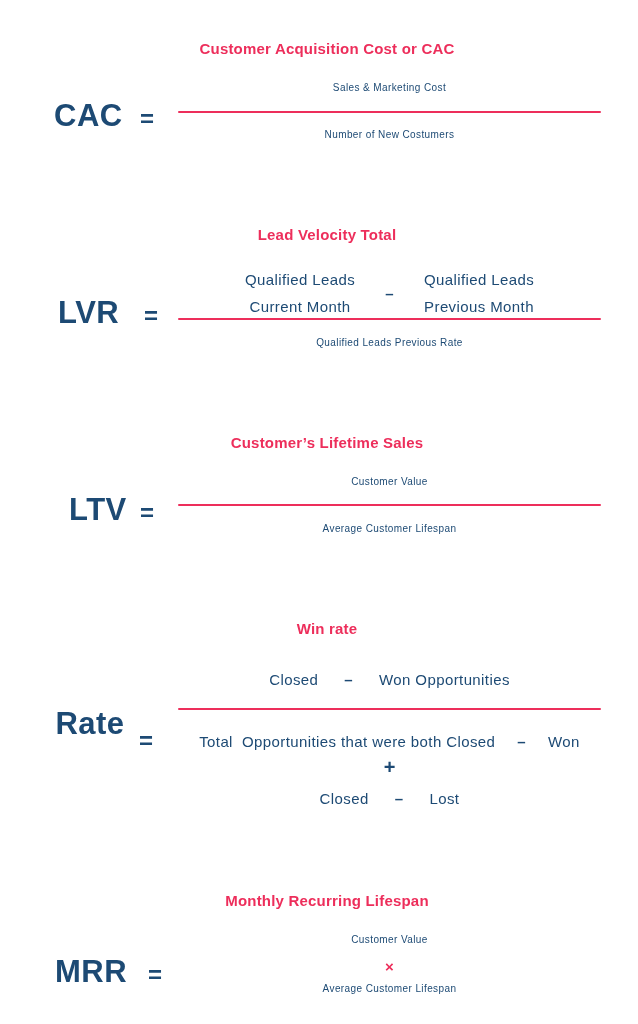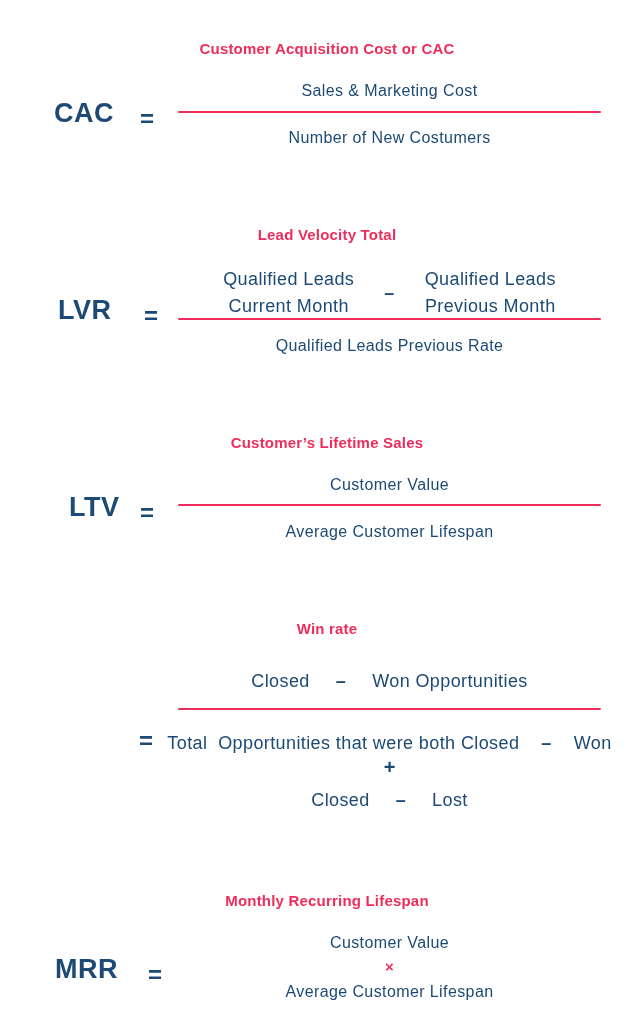--- a/index.html
+++ b/index.html
@@ -19,46 +19,46 @@
     text-align:center;
     color:var(--pink);
     font-weight:700;
     font-size:15px;
     letter-spacing:.2px;
   }
   .fx-text{
     position:absolute;left:170px;width:423px;
     text-align:center;
     color:var(--navy);
-    font-size:16px;
+    font-size:10px;
     letter-spacing:.4px;
     white-space:pre;
   }
   .fx-line{
     position:absolute;left:170px;width:423px;height:2px;
     background:var(--pink);
     border-radius:1px;
   }
   .fx-row{
     position:absolute;left:170px;width:423px;
     display:flex;justify-content:center;align-items:center;
     color:var(--navy);
-    font-size:18px;
+    font-size:15px;
     letter-spacing:.4px;
   }
   .stack{
     display:flex;flex-direction:column;
     text-align:center;
     line-height:23px;
   }
   .op{font-weight:700;}
   .metric-label{
     position:absolute;
     color:var(--navy);
-    font-size:27px;
+    font-size:31px;
     font-weight:600;
     letter-spacing:.5px;
     line-height:1;
   }
   .metric-label.two-line{
     width:104px;left:30px;
     text-align:center;
     line-height:47px;
   }
   .equals{
@@ -138,20 +138,21 @@
       <span class="op">–</span>
       <span>Won</span>
     </div>
     <div class="plus" style="top:748px">+</div>
     <div class="fx-row" style="top:780px;gap:22px">
       <span>Closed</span>
       <span class="op">–</span>
       <span>Lost</span>
     </div>
     <div class="metric-label two-line" style="top:690px">
+      <div>Rate</div>
     </div>
     <div class="equals" style="left:131px;top:721px">=</div>
   </section>
 
   <section>
     <div class="sec-title" style="top:884px">Monthly Recurring Lifespan</div>
     <div class="fx-text" style="top:926px">Customer Value</div>
     <div class="times" style="top:950px">×</div>
     <div class="fx-text" style="top:975px">Average Customer Lifespan</div>
     <div class="metric-label" style="left:47px;top:948px">MRR</div>

